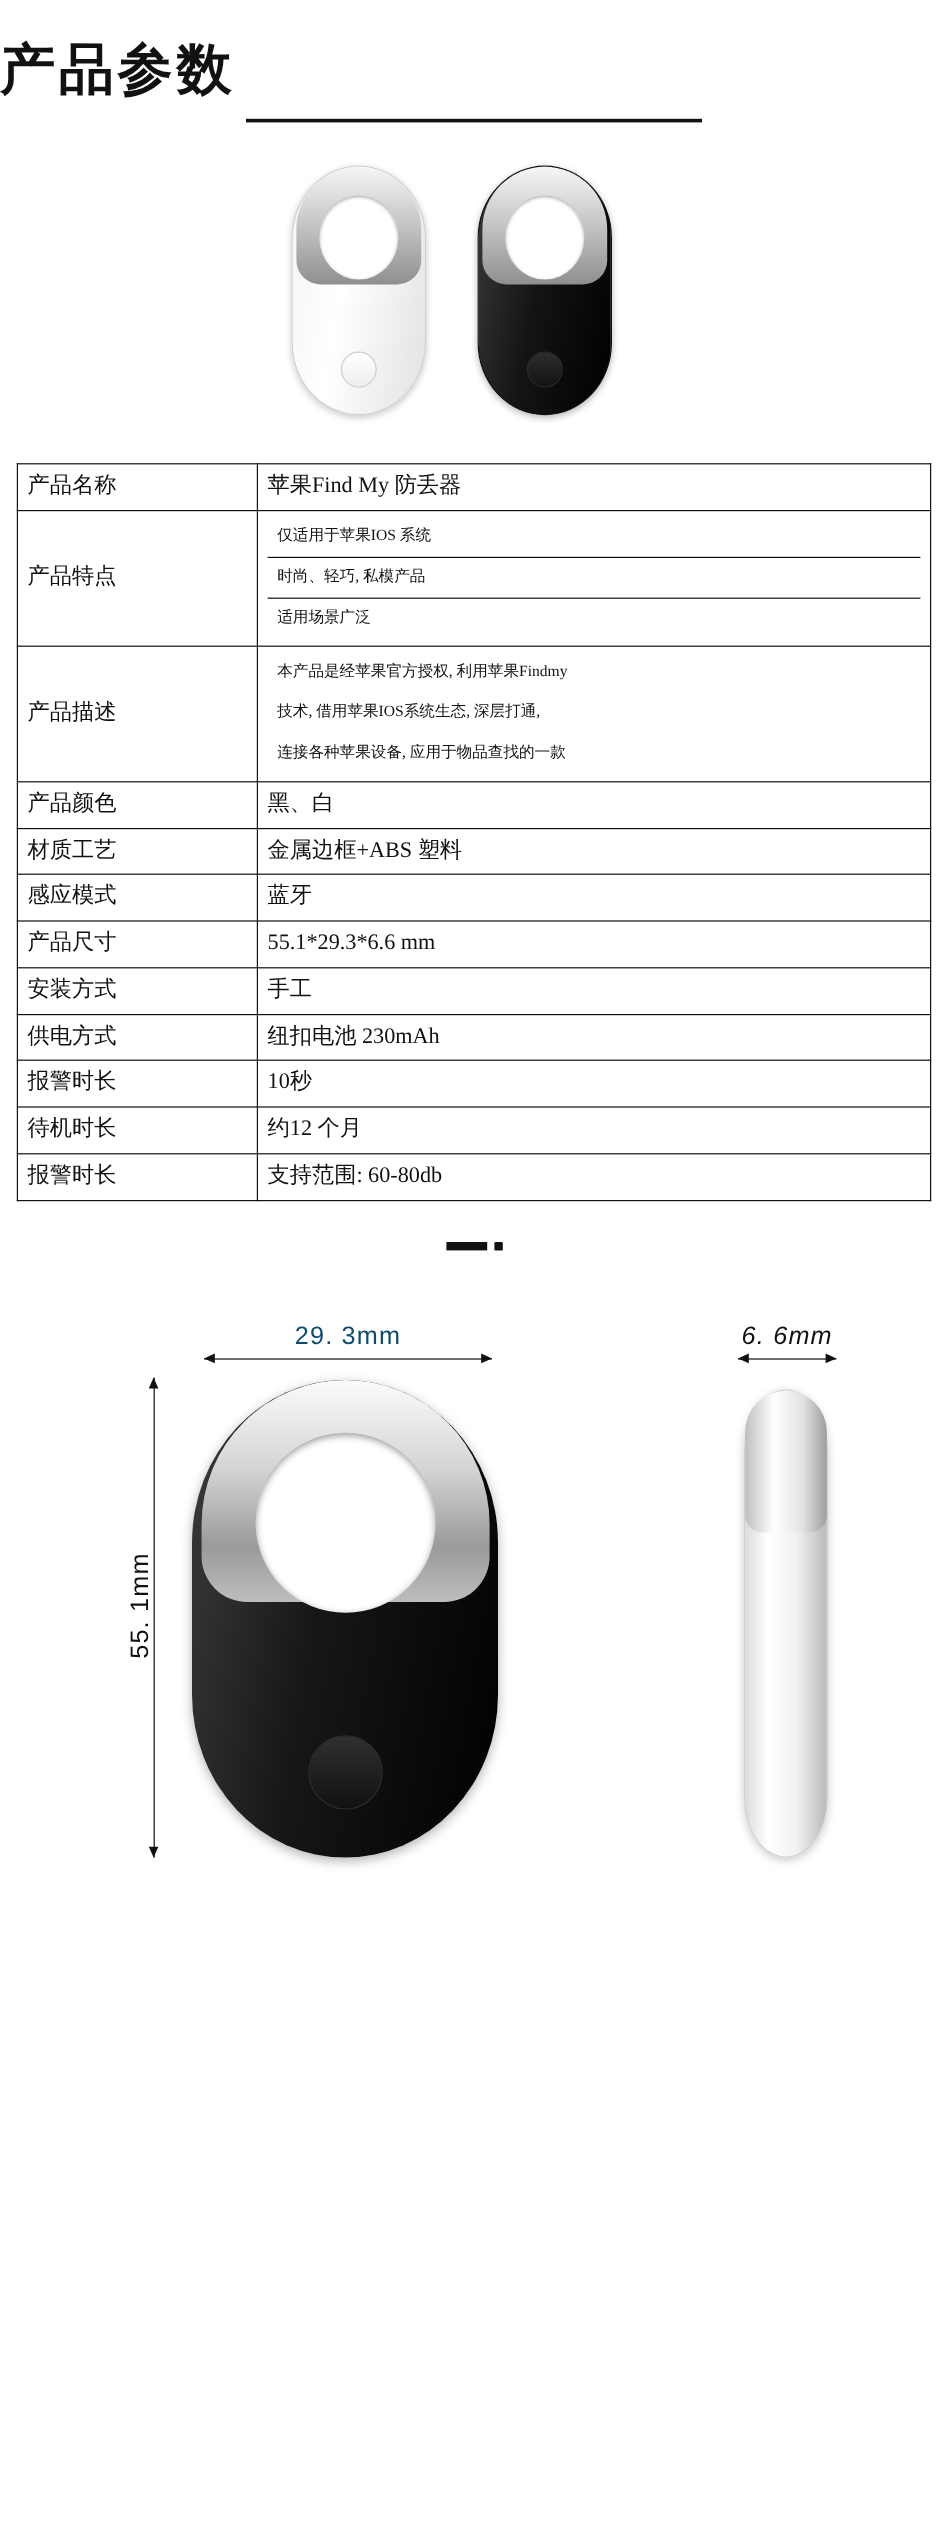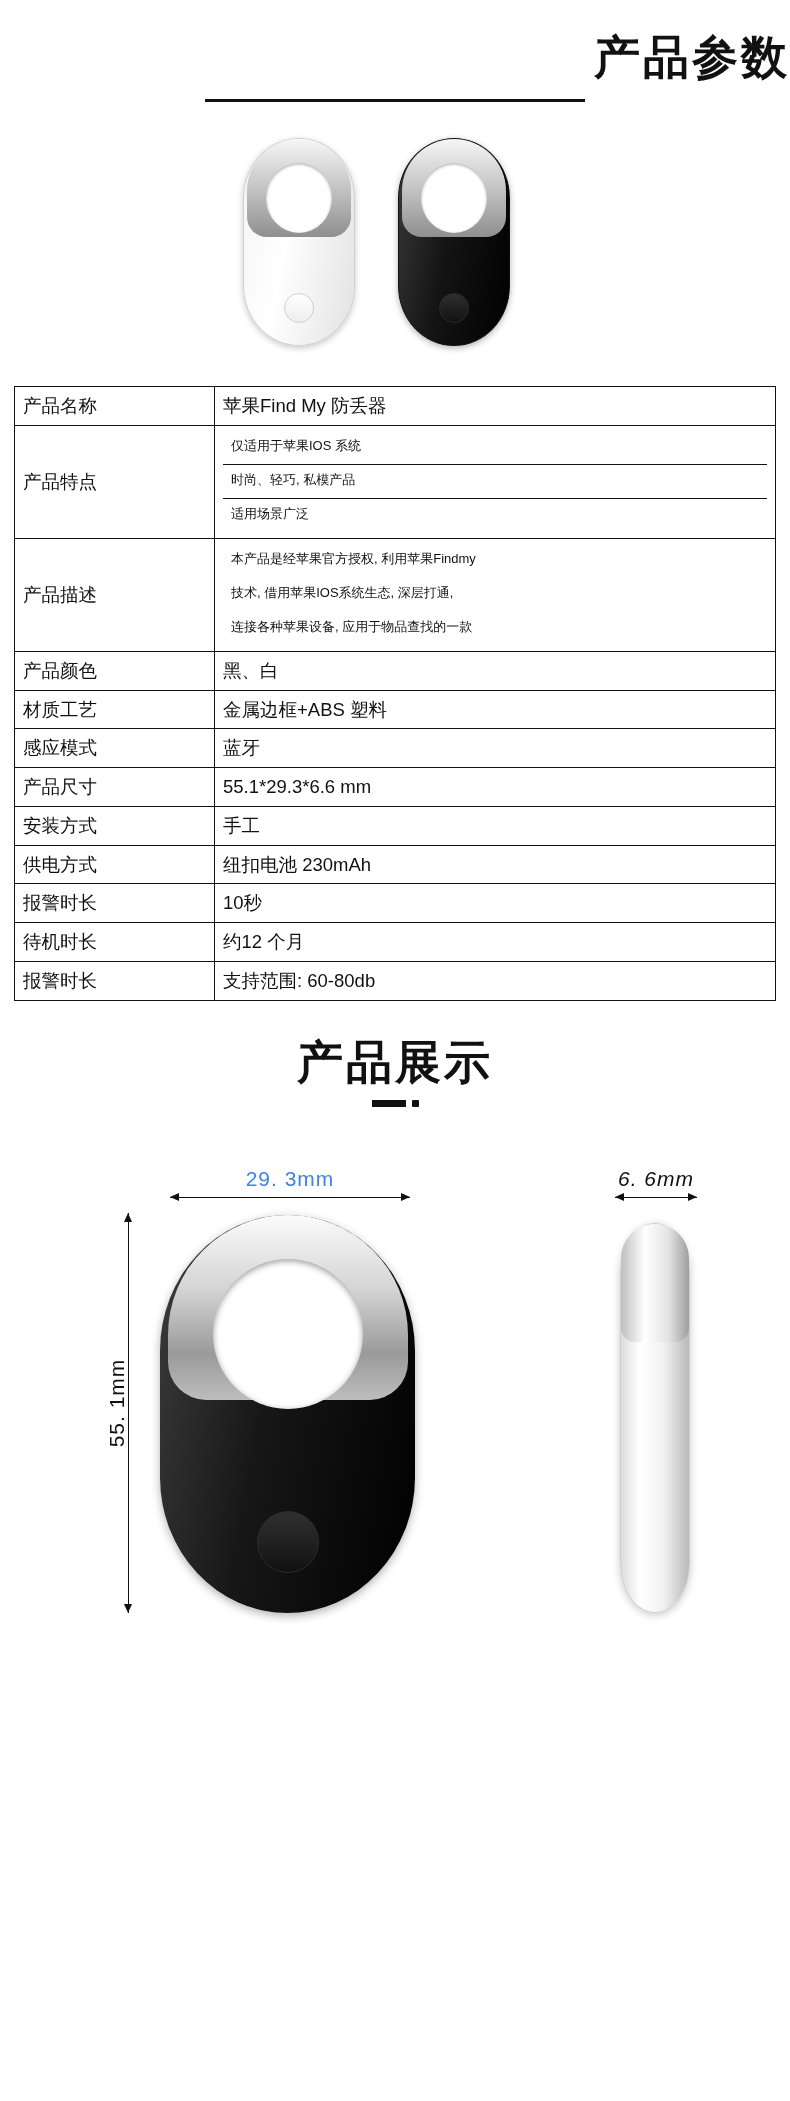--- a/index.html
+++ b/index.html
@@ -11,21 +11,21 @@
   }
   body {
     width: 790px;
     min-height: 2101px;
     position: relative;
     overflow-x: hidden;
   }
 
   
   .section-title-wrap {
-    text-align: right;
+    text-align: left;
     padding-top: 30px;
     text-decoration: underline;
   }
   .section-title {
     font-size: 46px;
     font-weight: bold;
     letter-spacing: 3px;
     color: #111111;
     display: inline-block;
     line-height: 1.2;
@@ -104,20 +104,21 @@
   }
 
   
   .spec-table-wrap {
     margin: 26px 14px 0 14px;
   }
   table.spec {
     border-collapse: collapse;
     width: 100%;
     table-layout: fixed;
+    font-family: Liberation Serif, serif;
   }
   table.spec td {
     border: 1px solid #111111;
     padding: 5px 8px;
     font-size: 18.5px;
     color: #111111;
     line-height: 1.5;
     vertical-align: middle;
     height: 34px;
   }
@@ -183,21 +184,21 @@
   }
   .dim-top:before { left: 0; border-right: 9px solid #111111; }
   .dim-top:after { right: 0; border-left: 9px solid #111111; }
   .dim-top-label {
     position: absolute;
     left: 170px;
     top: 34px;
     width: 240px;
     text-align: center;
     font-size: 21px;
-    color: #3b82f6;
+    color: #0c4a6e;
     letter-spacing: 1px;
   }
 
   
   .dim-left {
     position: absolute;
     left: 128px;
     top: 80px;
     width: 1px;
     height: 400px;
@@ -399,21 +400,20 @@
       </tr>
       <tr>
         <td class="label">报警时长</td>
         <td>支持范围: 60-80db</td>
       </tr>
     </tbody>
   </table>
 </div>
 
 <div class="section2">
-  <div class="section-title">产品展示</div>
   <div class="dash-mark">
     <span class="bar"></span>
     <span class="dot"></span>
   </div>
 </div>
 
 <div class="showcase">
   <div class="dim-top-label">29. 3mm</div>
   <div class="dim-top"></div>
 

